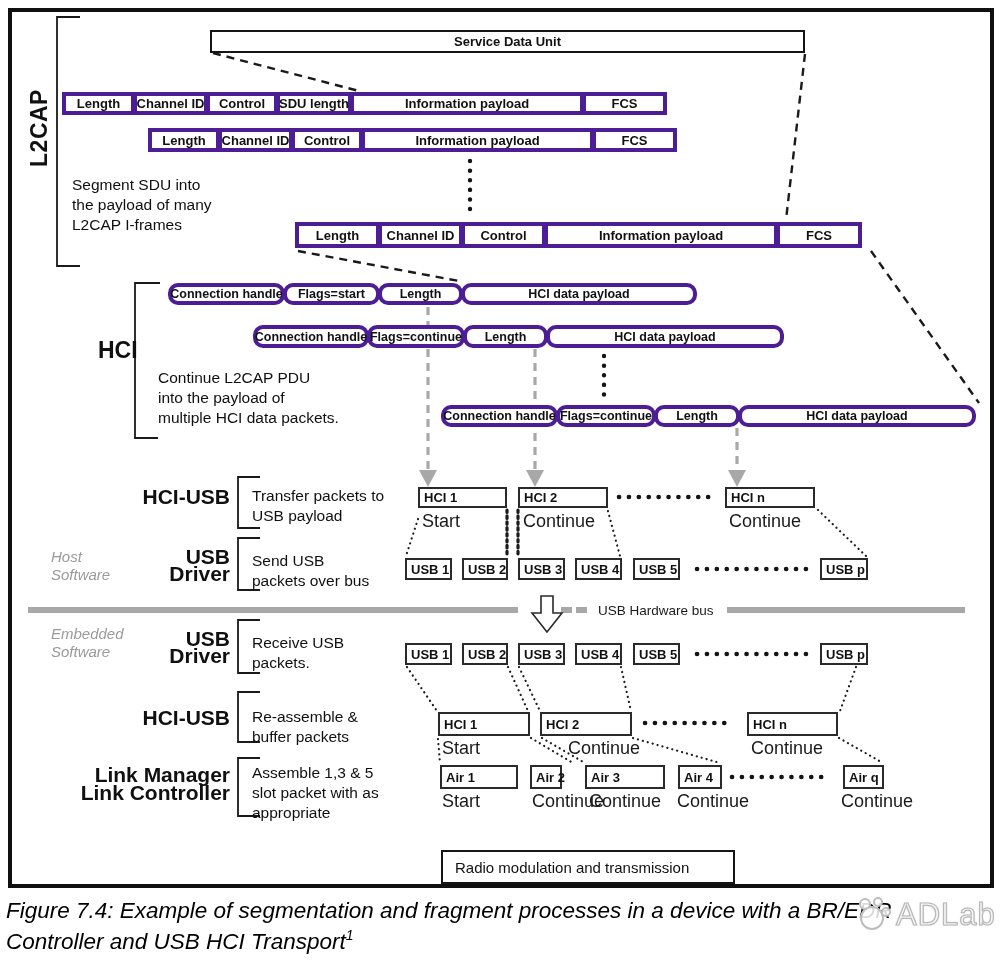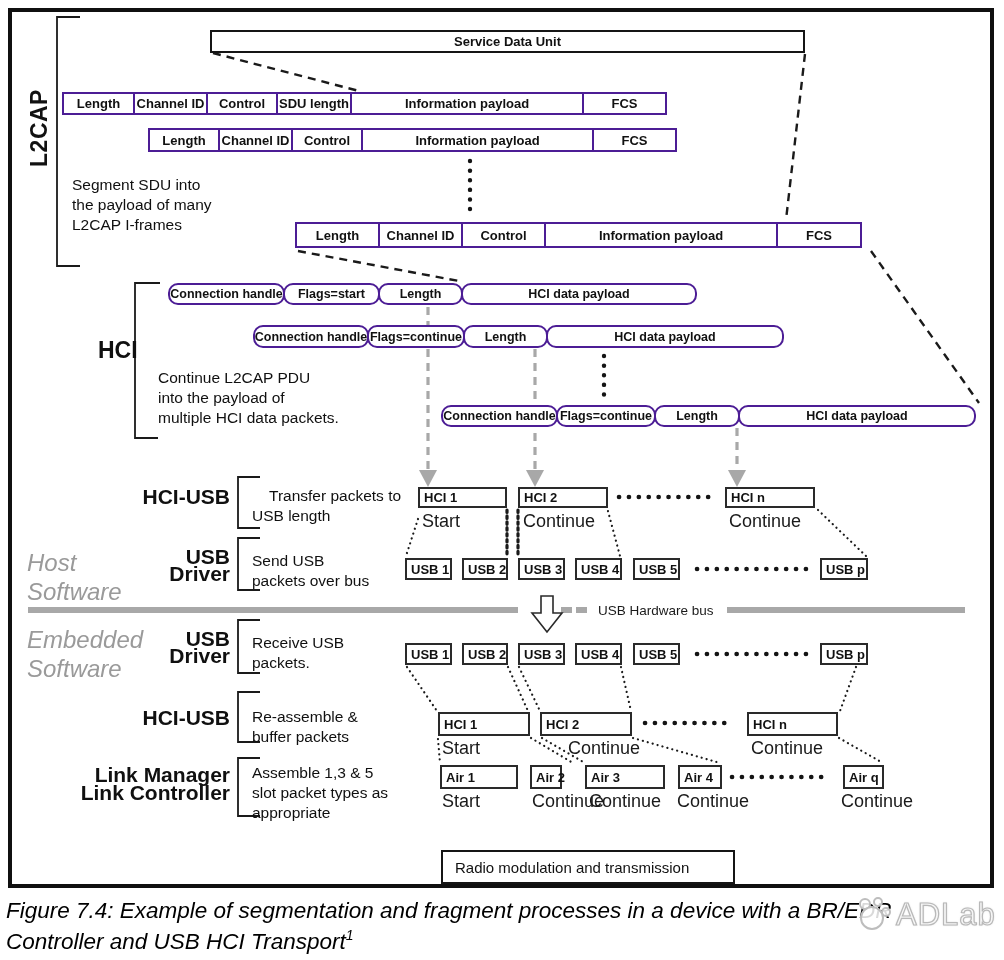--- a/index.html
+++ b/index.html
@@ -2,35 +2,35 @@
 <html><head>
 <meta charset="utf-8">
 <style>
   html,body{margin:0;padding:0;background:#fff;width:1004px;height:960px;
     font-family:"Liberation Sans", sans-serif;color:#111;}
   #stage{position:relative;width:1004px;height:960px;overflow:hidden;background:#fff;}
   .abs{position:absolute;box-sizing:border-box;}
   #lines{position:absolute;left:0;top:0;z-index:1;}
   .frame-border{border:4px solid #101010;z-index:0;}
   .row{display:flex;z-index:2;}
-  .cell{border:2px solid #4c1d95;margin-left:-2px;background:#fff;display:flex;
+  .cell{border:4px solid #4c1d95;margin-left:-2px;background:#fff;display:flex;
     align-items:center;justify-content:center;font-weight:bold;font-size:13px;
     box-sizing:border-box;white-space:nowrap;}
   .cell:first-child{margin-left:0;}
   .hcicell{font-size:12.5px;border-radius:10px;}
   .bigbox{border:2px solid #151515;background:#fff;display:flex;align-items:center;
     justify-content:center;font-weight:bold;font-size:13px;z-index:2;}
   .pkt{border:2px solid #2a2a2a;background:#fff;display:flex;align-items:center;
     padding-left:4px;font-weight:bold;font-size:13px;z-index:2;white-space:nowrap;}
   .tag{font-size:18px;color:#1a1a1a;z-index:3;white-space:nowrap;}
   .desc{font-size:15.5px;line-height:1.28;color:#101010;z-index:3;white-space:nowrap;}
   .biglabel{font-weight:bold;font-size:21px;line-height:16.5px;color:#101010;
     text-align:right;z-index:3;white-space:nowrap;}
   .seclabel{font-weight:bold;font-size:23px;color:#101010;z-index:3;white-space:nowrap;}
-  .grayit{font-style:italic;font-size:24px;color:#9a9a9a;line-height:1.22;z-index:3;white-space:nowrap;}
+  .grayit{font-style:italic;font-size:15px;color:#9a9a9a;line-height:1.22;z-index:3;white-space:nowrap;margin-left:24px;}
   .bustext{font-size:13.5px;color:#1a1a1a;z-index:3;white-space:nowrap;}
   .caption{font-style:italic;font-size:22.5px;line-height:1.32;color:#000;z-index:3;white-space:nowrap;}
   .caption sup{font-size:14px;}
   .watermark{display:flex;align-items:center;z-index:4;}
   .wm-text{font-size:31px;color:rgba(250,250,250,0.92);letter-spacing:1px;
     -webkit-text-stroke:1.2px #b8b8b8;text-shadow:0 0 2px rgba(160,160,160,.6);}
   .vlabel{font-weight:bold;font-size:23px;letter-spacing:.5px;text-align:center;
     transform:rotate(-90deg);z-index:3;white-space:nowrap;}
 </style>
 </head>
@@ -181,22 +181,22 @@
   </div>
 
   <div class="abs desc" style="left:158px;top:368px;">
     <span style="display:block;">Continue L2CAP PDU</span>
     <span style="display:block;">into the payload of</span>
     <span style="display:block;">multiple HCI data packets.</span>
   </div>
 
   <div class="abs biglabel" style="left:95px;top:489px;width:135px;">HCI-USB</div>
   <div class="abs desc" style="left:252px;top:486px;">
-    <span style="display:block;margin-left:17px;">Transfer packets to</span>
-    <span style="display:block;">USB length</span>
+    <span style="display:block;">Transfer packets to</span>
+    <span style="display:block;">USB payload</span>
   </div>
 
   <div class="abs biglabel" style="left:120px;top:549px;width:110px;">
     <span style="display:block;">USB</span>
     <span style="display:block;">Driver</span>
   </div>
   <div class="abs desc" style="left:252px;top:551px;">
     <span style="display:block;">Send USB</span>
     <span style="display:block;">packets over bus</span>
   </div>
@@ -241,21 +241,21 @@
     <span style="display:block;">Re-assemble &amp;</span>
     <span style="display:block;">buffer packets</span>
   </div>
 
   <div class="abs biglabel" style="left:60px;top:766px;width:170px;line-height:17.5px;">
     <span style="display:block;">Link Manager</span>
     <span style="display:block;">Link Controller</span>
   </div>
   <div class="abs desc" style="left:252px;top:763px;">
     <span style="display:block;">Assemble 1,3 &amp; 5</span>
-    <span style="display:block;">slot packet types as</span>
+    <span style="display:block;">slot packet with as</span>
     <span style="display:block;">appropriate</span>
   </div>
 
   <div class="abs pkt" style="left:405px;top:643px;width:47px;height:22px;">USB 1</div>
   <div class="abs pkt" style="left:462px;top:643px;width:46px;height:22px;">USB 2</div>
   <div class="abs pkt" style="left:518px;top:643px;width:47px;height:22px;">USB 3</div>
   <div class="abs pkt" style="left:575px;top:643px;width:47px;height:22px;">USB 4</div>
   <div class="abs pkt" style="left:633px;top:643px;width:47px;height:22px;">USB 5</div>
   <div class="abs pkt" style="left:820px;top:643px;width:48px;height:22px;">USB p</div>
 

